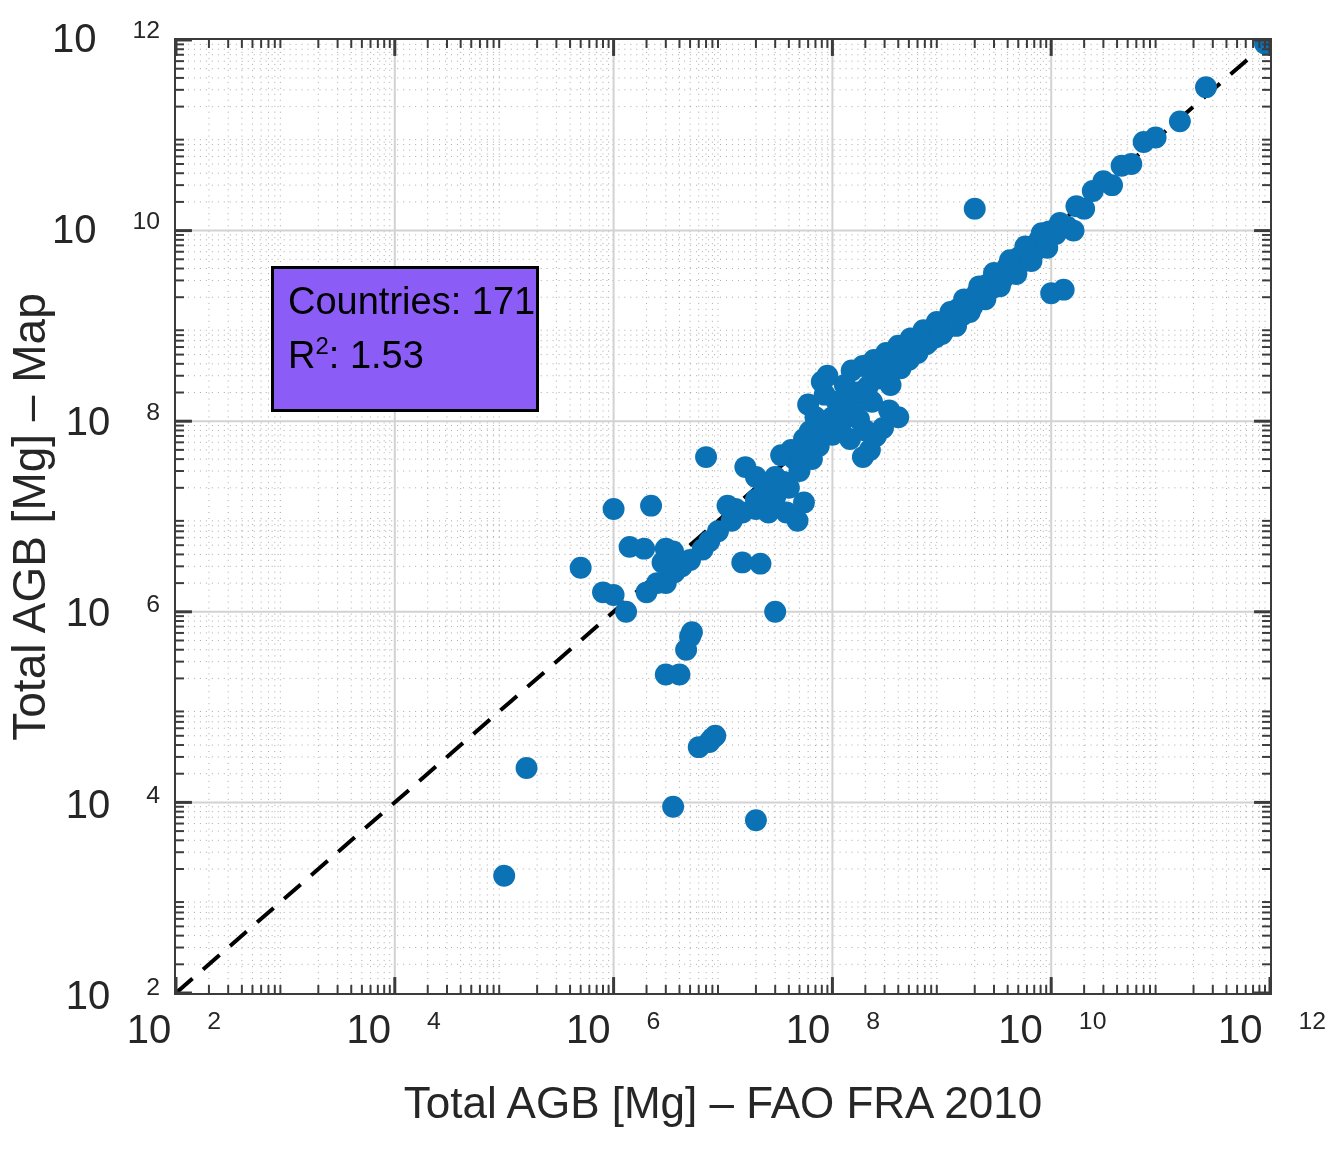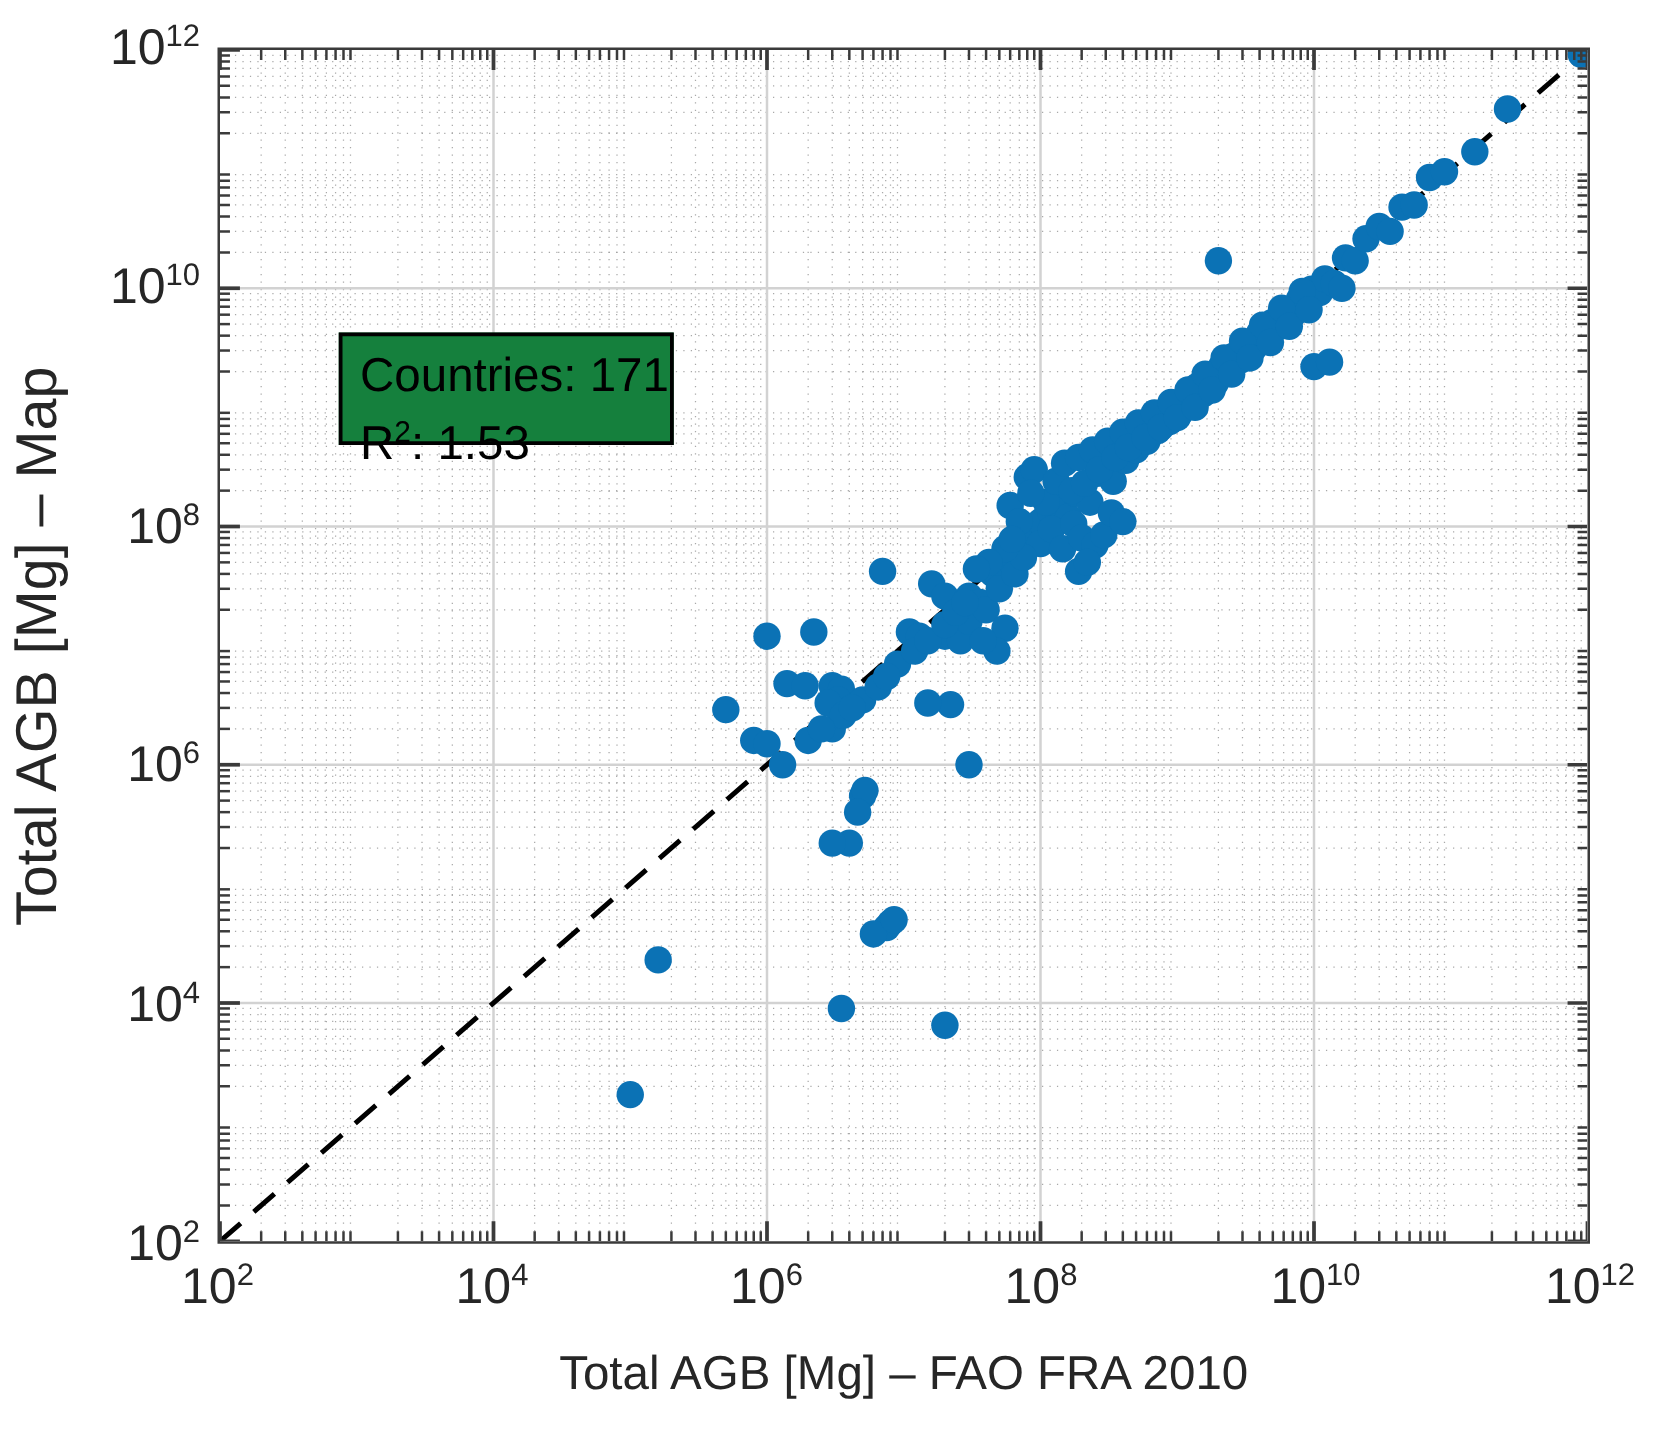--- a/index.html
+++ b/index.html
@@ -49,37 +49,38 @@
     font-family: "Liberation Sans", sans-serif;
     font-size: 40px;
     color: #262626;
     white-space: nowrap;
     line-height: 1;
   }
   .tick-label sup {
     font-size: 0.62em;
     vertical-align: super;
     line-height: 0;
+    margin-left: 36px;
   }
   .ytick {
     text-align: right;
     transform: translate(-100%, -50%);
   }
   .xtick {
     transform: translate(-50%, 0);
   }
 
   
   #xlabel {
     position: absolute;
     left: 174px;
     width: 1098px;
     top: 1078px;
     text-align: center;
-    font-size: 38px;
+    font-size: 44px;
     color: #262626;
     font-family: "Liberation Sans", sans-serif;
     white-space: nowrap;
   }
   #ylabel-wrap {
     position: absolute;
     left: 0px;
     top: 38px;
     width: 58px;
     height: 957px;
@@ -95,23 +96,23 @@
     font-family: "Liberation Sans", sans-serif;
     white-space: nowrap;
   }
 
   
   #stats-box {
     position: absolute;
     left: 271px;
     top: 266px;
     width: 268px;
-    height: 90px;
+    height: 146px;
     box-sizing: border-box;
-    background: #15803d;
+    background: #8b5cf6;
     border: 3px solid #000000;
     padding: 6px 12px 0 14px;
   }
   .stat-line {
     font-family: "Liberation Sans", sans-serif;
     font-size: 38px;
     color: #000000;
     line-height: 1.42;
     white-space: nowrap;
   }

